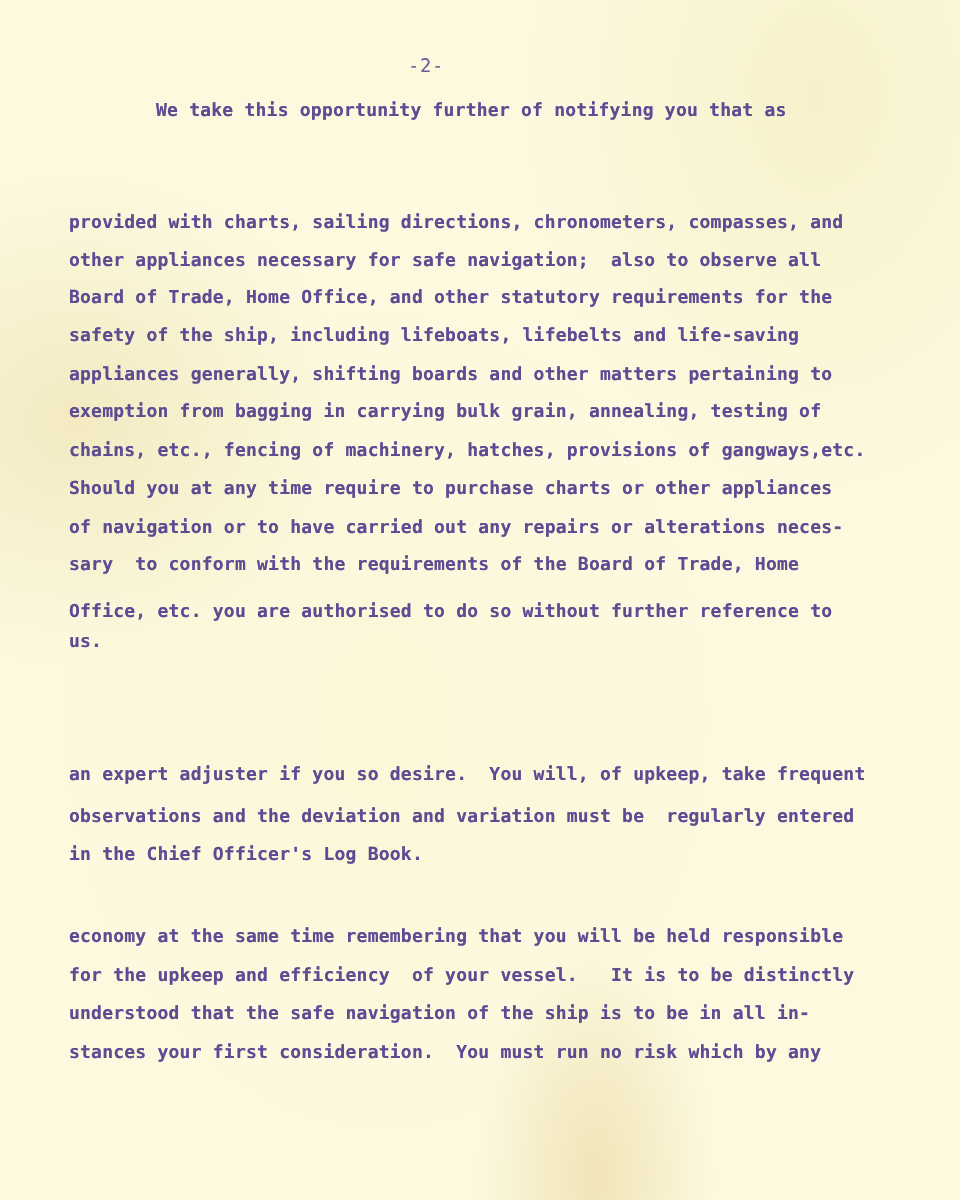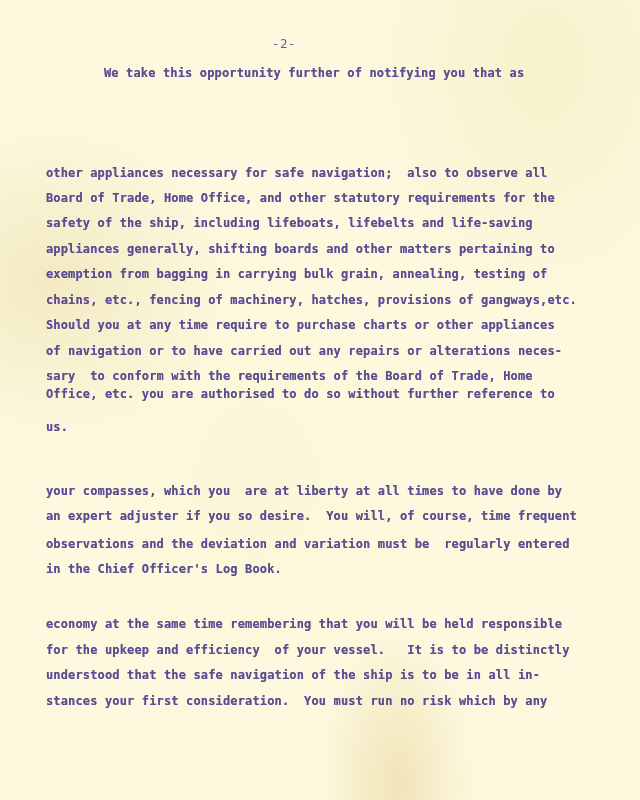--- a/index.html
+++ b/index.html
@@ -47,34 +47,34 @@
       left: 104px;
     }
   </style>
 </head>
 <body>
 
 <div class="page">
   <div class="page-number">-2-</div>
 
   <div class="line indent" style="top:66px">We take this opportunity further of notifying you that as</div>
+  <div class="line" style="top:141px">provided with charts, sailing directions, chronometers, compasses, and</div>
   <div class="line" style="top:166px">other appliances necessary for safe navigation;  also to observe all</div>
   <div class="line" style="top:191px">Board of Trade, Home Office, and other statutory requirements for the</div>
   <div class="line" style="top:216px">safety of the ship, including lifeboats, lifebelts and life-saving</div>
   <div class="line" style="top:242px">appliances generally, shifting boards and other matters pertaining to</div>
   <div class="line" style="top:267px">exemption from bagging in carrying bulk grain, annealing, testing of</div>
   <div class="line" style="top:293px">chains, etc., fencing of machinery, hatches, provisions of gangways,etc.</div>
   <div class="line" style="top:318px">Should you at any time require to purchase charts or other appliances</div>
   <div class="line" style="top:344px">of navigation or to have carried out any repairs or alterations neces-</div>
   <div class="line" style="top:369px">sary  to conform with the requirements of the Board of Trade, Home</div>
-  <div class="line" style="top:387px">Office, etc. you are authorised to do so without further reference to</div>
+  <div class="line" style="top:400px">Office, etc. you are authorised to do so without further reference to</div>
   <div class="line" style="top:420px">us.</div>
 
-  <div class="line" style="top:484px">your compasses, which you  are at liberty at all times to have done by</div>
-  <div class="line" style="top:509px">an expert adjuster if you so desire.  You will, of course, time frequent</div>
+  <div class="line" style="top:509px">an expert adjuster if you so desire.  You will, of upkeep, take frequent</div>
   <div class="line" style="top:537px">observations and the deviation and variation must be  regularly entered</div>
   <div class="line" style="top:562px">in the Chief Officer's Log Book.</div>
 
   <div class="line" style="top:617px">economy at the same time remembering that you will be held responsible</div>
   <div class="line" style="top:643px">for the upkeep and efficiency  of your vessel.   It is to be distinctly</div>
   <div class="line" style="top:668px">understood that the safe navigation of the ship is to be in all in-</div>
   <div class="line" style="top:694px">stances your first consideration.  You must run no risk which by any</div>
 </div>
 
 </body></html>

